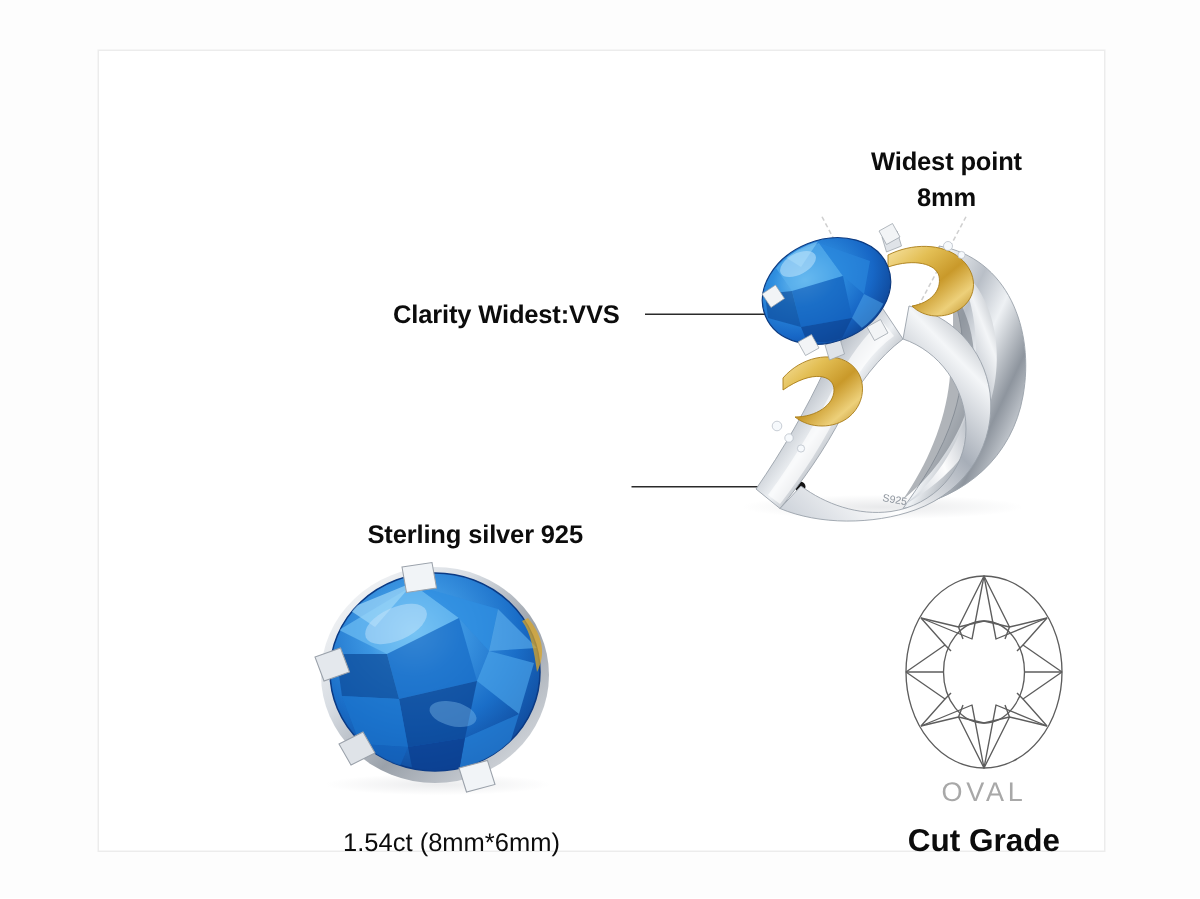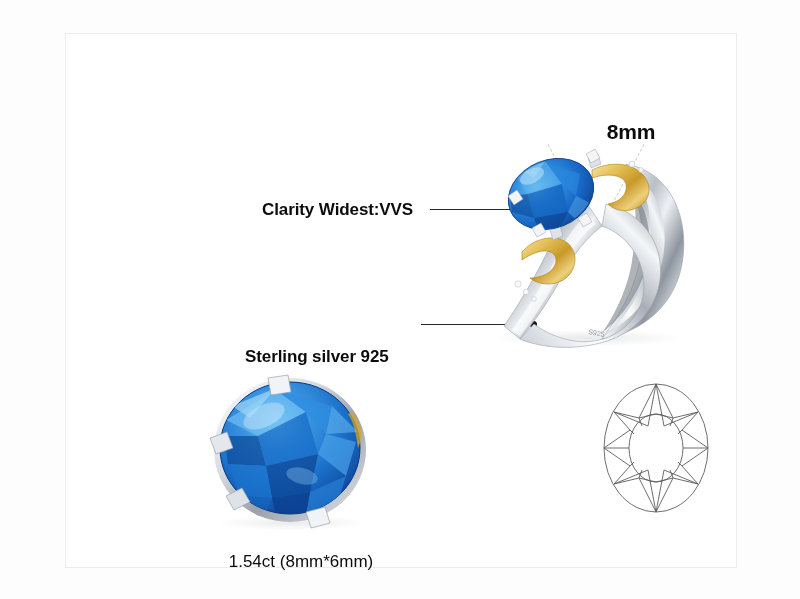--- a/index.html
+++ b/index.html
@@ -48,21 +48,21 @@
     left: 505px;
     top: 62px;
     font-size: 17px;
     line-height: 24px;
     text-align: center;
     width: 120px;
   }
   #widest-point-value {
     left: 505px;
     top: 86px;
-    font-size: 21px;
+    font-size: 17px;
     line-height: 24px;
     text-align: center;
     width: 120px;
   }
 
   #clarity-label {
     left: 196px;
     top: 166px;
     font-size: 17px;
   }
@@ -176,20 +176,21 @@
     background: radial-gradient(ellipse at center, rgba(120,125,135,0.15) 0%, rgba(255,255,255,0) 72%);
   }
 </style>
 </head>
 <body>
 
 <div id="page">
 
   <div id="card">
 
+    <div class="label-bold" id="widest-point-label">Widest point</div>
     <div class="label-bold" id="widest-point-value">8mm</div>
 
     <div class="dashed-line" id="dash-left"></div>
     <div class="dashed-line" id="dash-right"></div>
 
     <div class="label-bold" id="clarity-label">Clarity Widest:VVS</div>
     <div class="leader-line" id="clarity-leader"></div>
     <div class="leader-dot" id="clarity-dot"></div>
 
     <div class="label-bold" id="silver-label">Sterling silver 925</div>
@@ -376,16 +377,18 @@
           <line x1="36" y1="52" x2="40" y2="56"></line>
           <line x1="88" y1="52" x2="84" y2="56"></line>
           <line x1="36" y1="88" x2="40" y2="84"></line>
           <line x1="88" y1="88" x2="84" y2="84"></line>
         </g>
       </svg>
     </div>
 
     <div id="carat-caption">1.54ct (8mm*6mm)</div>
 
-
+    <div id="oval-name">OVAL</div>
+
+    <div id="cut-grade-caption">Cut Grade</div>
 
   </div>
 </div>
 
 </body></html>

